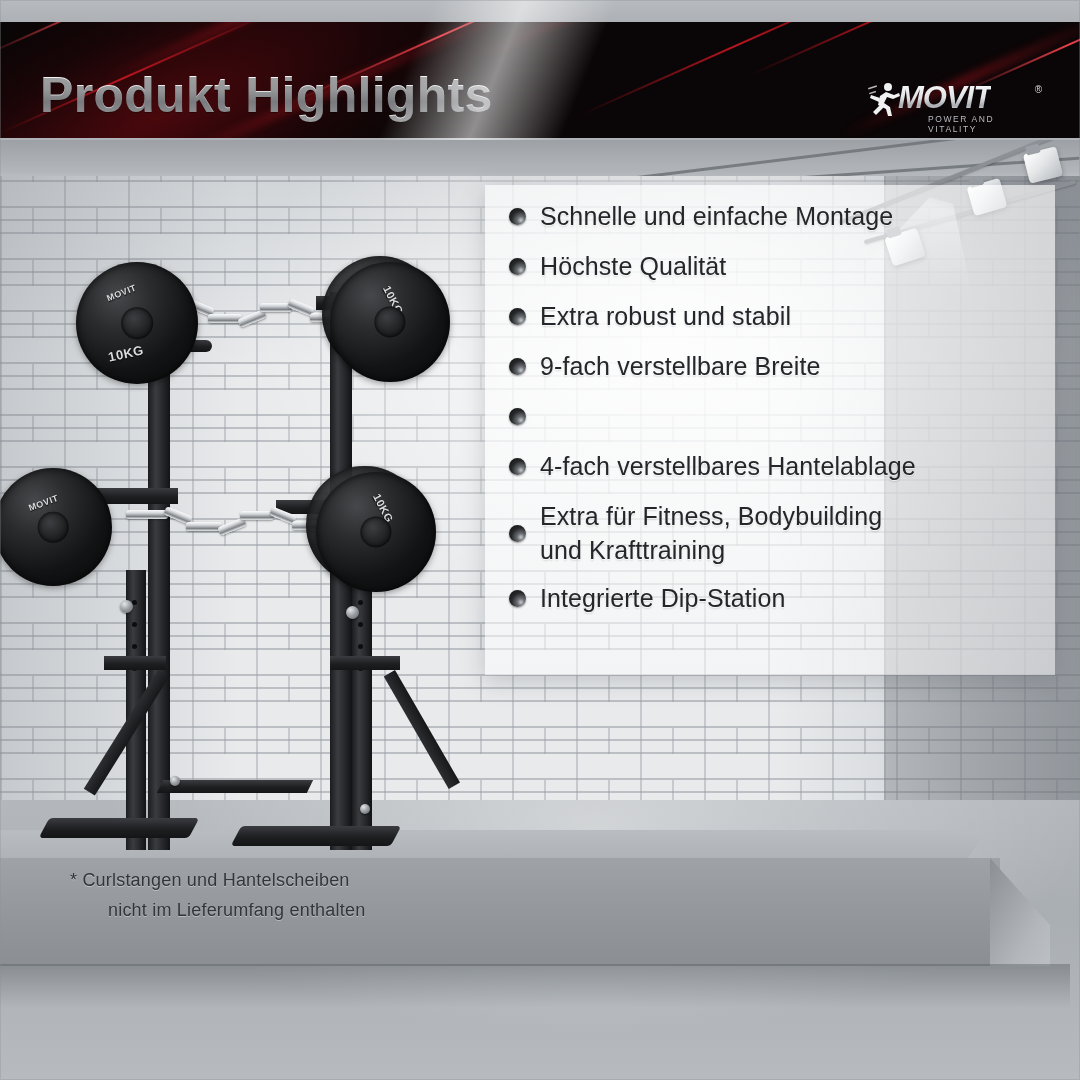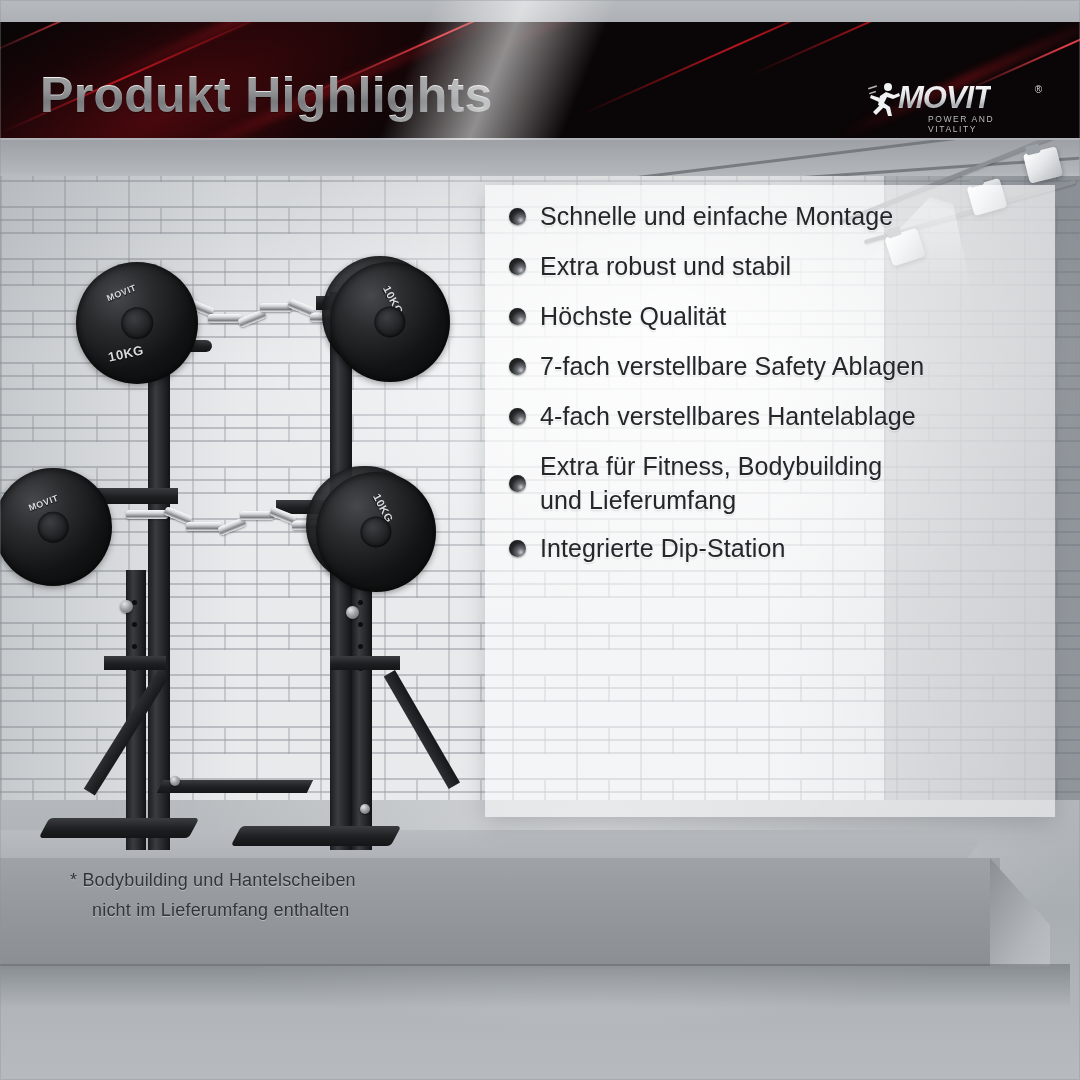--- a/index.html
+++ b/index.html
@@ -121,37 +121,37 @@
     box-shadow:0 1px 2px rgba(0,0,0,.4);}
 
   
   .ezbar{position:absolute;height:9px;
     background:linear-gradient(180deg,#fbfbfc 0%,#d3d6d9 35%,#7e8286 72%,#e8eaec 100%);
     border-radius:3px;box-shadow:0 1px 2px rgba(0,0,0,.35);}
   .ezbar.tilt-a{transform:rotate(22deg);}
   .ezbar.tilt-b{transform:rotate(-22deg);}
 
   
-  .panel{position:absolute;left:485px;top:45px;width:570px;height:632px;
+  .panel{position:absolute;left:485px;top:45px;width:570px;height:490px;
     background:linear-gradient(180deg,rgba(255,255,255,.62) 0%,rgba(255,255,255,.50) 100%);
     box-shadow:0 6px 22px rgba(90,95,100,.28);}
   .bullets{position:absolute;left:10px;top:14px;width:560px;}
   .b-row{position:relative;display:flex;align-items:flex-start;margin-bottom:14px;min-height:36px;}
   .b-dot{flex:0 0 auto;width:17px;height:17px;border-radius:50%;margin:9px 14px 0 14px;
     background:radial-gradient(circle at 70% 72%, #c8cbce 0%, #6a6e72 22%, #26282a 55%, #0d0e0f 100%);
     box-shadow:0 1px 2px rgba(0,0,0,.4);}
   .b-text{font-size:25px;line-height:34px;color:#24262a;letter-spacing:.1px;
     text-shadow:0 1px 0 rgba(255,255,255,.65), 0 2px 2px rgba(0,0,0,.12);}
   .b-text .l2{display:block;}
 
   
   .footnote{position:absolute;left:70px;top:725px;width:470px;
     font-size:18px;line-height:30px;color:#32353a;letter-spacing:.2px;
     text-shadow:0 1px 0 rgba(255,255,255,.35);}
-  .footnote .fn-l2{display:block;margin-left:22px;}
+  .footnote .fn-l2{display:block;margin-left:38px;}
 
   
   .edge{position:absolute;inset:0;pointer-events:none;box-shadow:inset 0 0 0 1px rgba(140,145,150,.35);}
 </style>
 </head>
 <body>
 
 <div class="stage">
 
   <div class="banner-frame">
@@ -311,58 +311,61 @@
     <div class="panel">
       <div class="bullets">
 
         <div class="b-row">
           <span class="b-dot"></span>
           <span class="b-text">Schnelle und einfache Montage</span>
         </div>
 
         <div class="b-row">
           <span class="b-dot"></span>
+          <span class="b-text">Höchste Qualität</span>
+        </div>
+
+        <div class="b-row">
+          <span class="b-dot"></span>
           <span class="b-text">Extra robust und stabil</span>
         </div>
 
         <div class="b-row">
           <span class="b-dot"></span>
-          <span class="b-text">Höchste Qualität</span>
-        </div>
-
-
-        <div class="b-row">
-          <span class="b-dot"></span>
-          <span class="b-text">7-fach verstellbare Safety Ablagen</span>
+          <span class="b-text">9-fach verstellbare Breite</span>
+        </div>
+
+        <div class="b-row">
+          <span class="b-dot"></span>
         </div>
 
         <div class="b-row">
           <span class="b-dot"></span>
           <span class="b-text">4-fach verstellbares Hantelablage</span>
         </div>
 
 
         <div class="b-row" style="min-height:68px;">
           <span class="b-dot" style="margin-top:26px;"></span>
           <span class="b-text">
             <span>Extra für Fitness, Bodybuilding</span>
-            <span class="l2">und Lieferumfang</span>
+            <span class="l2">und Krafttraining</span>
           </span>
         </div>
 
         <div class="b-row">
           <span class="b-dot"></span>
           <span class="b-text">Integrierte Dip-Station</span>
         </div>
 
 
       </div>
     </div>
 
     <div class="footnote">
-      <span>* Bodybuilding und Hantelscheiben</span>
+      <span>* Curlstangen und Hantelscheiben</span>
       <span class="fn-l2">nicht im Lieferumfang enthalten</span>
     </div>
 
   </div>
 
   <div class="edge"></div>
 </div>
 
 </body></html>

